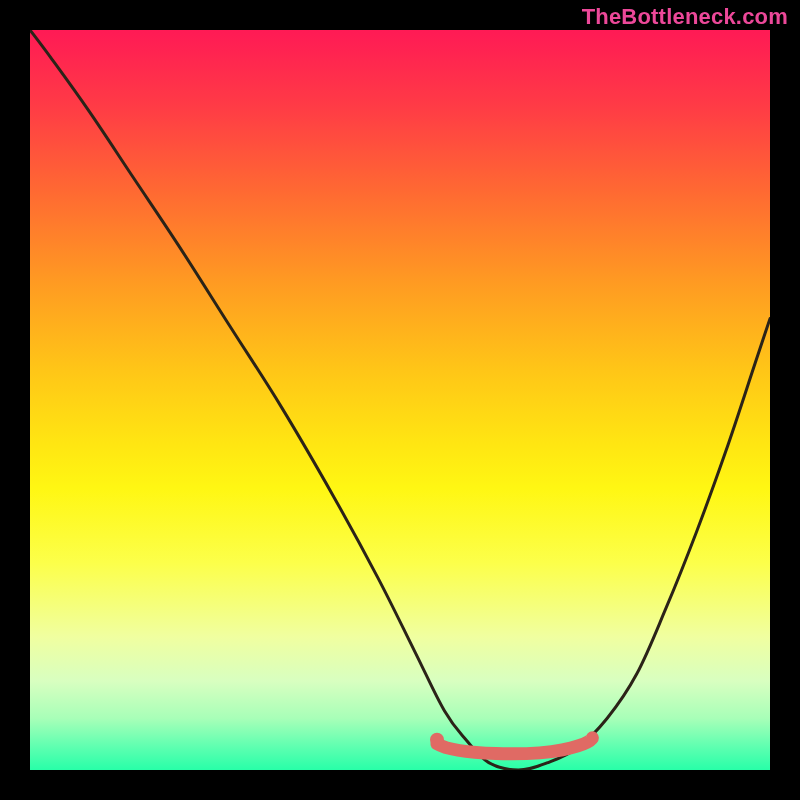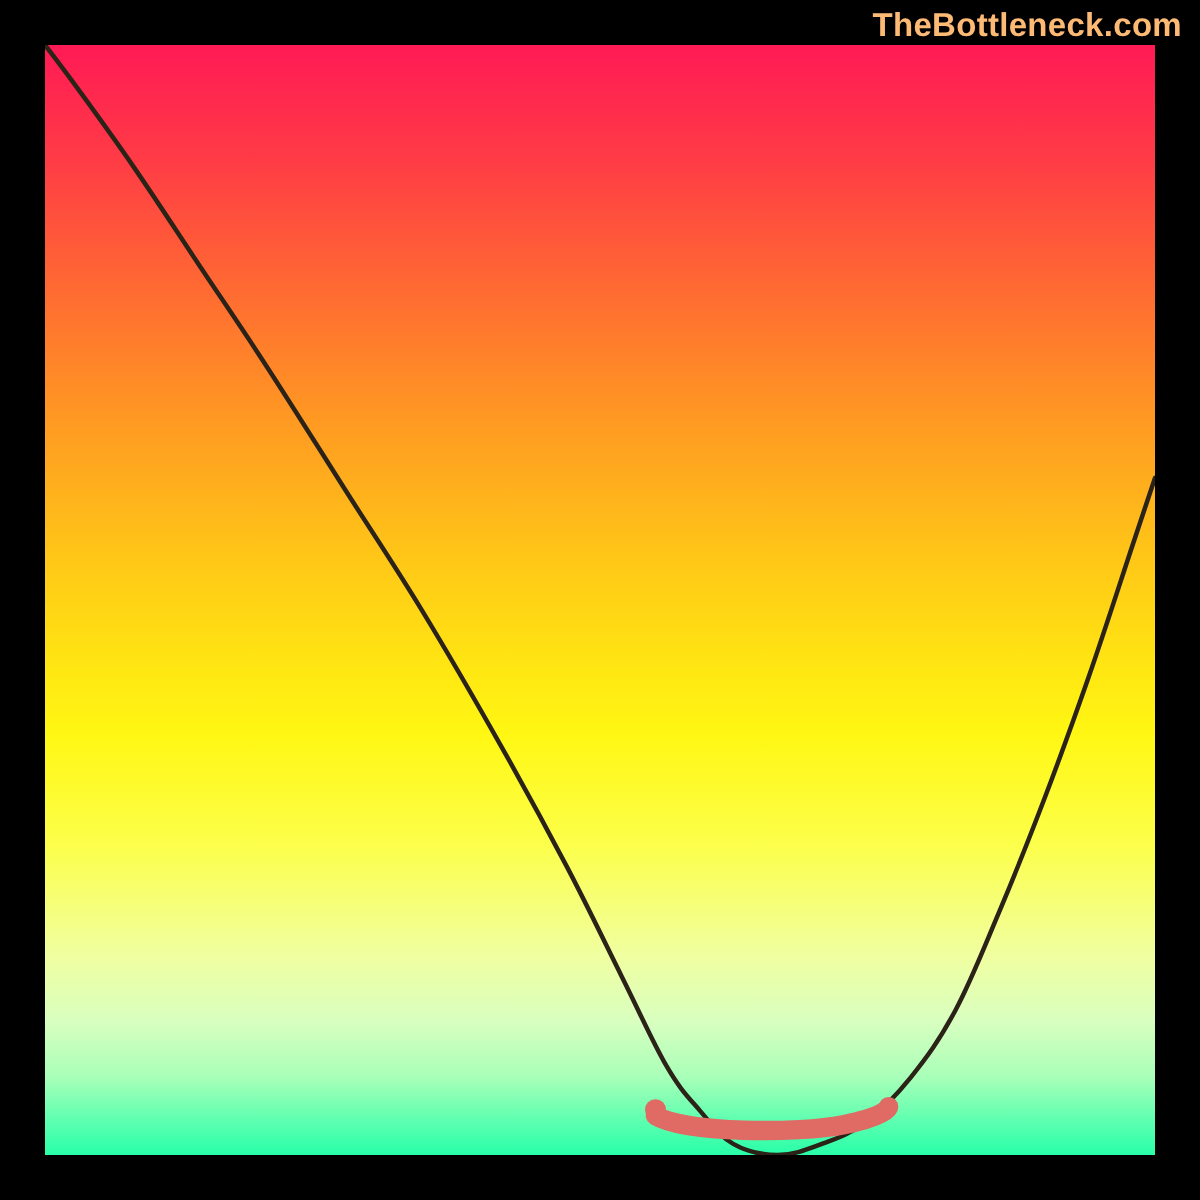--- a/index.html
+++ b/index.html
@@ -13,21 +13,21 @@
   .container {
     position: relative;
     width: 800px;
     height: 800px;
     background: #000;
   }
   .watermark {
     position: absolute;
     top: 4px;
     right: 12px;
-    color: #fdba74;
+    color: #ec4899;
     font-family: Arial, Helvetica, sans-serif;
     font-size: 22px;
     font-weight: 600;
     letter-spacing: 0.2px;
   }
   .plot {
     position: absolute;
     left: 30px;
     top: 30px;
     width: 740px;

